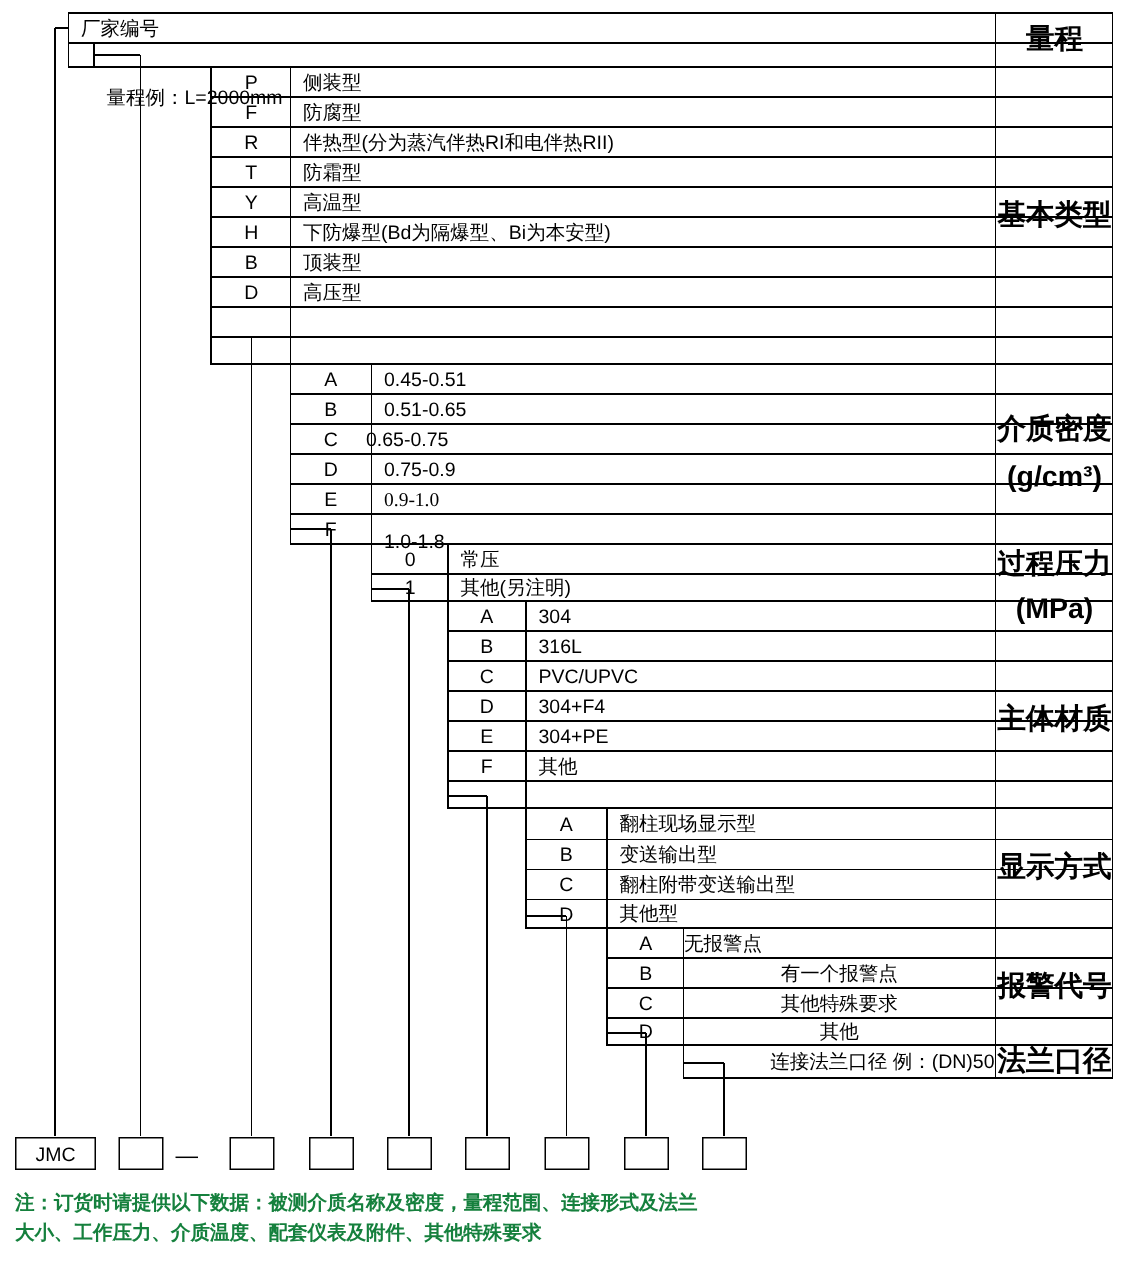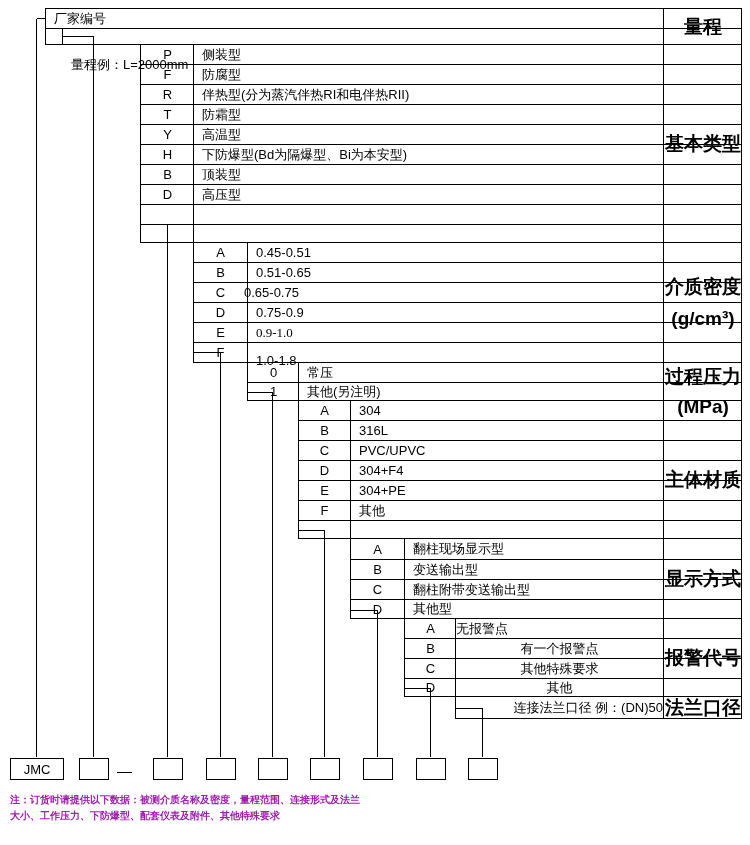--- a/index.html
+++ b/index.html
@@ -51,23 +51,23 @@
     position:absolute;
     font-size:15px;
     color:#000;
     line-height:1;
   }
   .note{
     position:absolute;
     left:10px;
     top:792px;
     width:735px;
-    color:#a21caf;
+    color:#15803d;
     font-weight:bold;
-    font-size:10px;
+    font-size:13px;
     line-height:1.55;
   }
   svg.lines{position:absolute;left:0;top:0;width:750px;height:845px;pointer-events:none;}
 </style>
 </head>
 <body>
 
 <div id="diagram">
 
   <svg class="lines">
@@ -428,16 +428,16 @@
   </div>
   <div class="bottombox" style="left:416px;top:758px;width:30px;height:22px;">
     <span></span>
   </div>
   <div class="bottombox" style="left:468px;top:758px;width:30px;height:22px;">
     <span></span>
   </div>
 
   <div class="note">
     <div>注：订货时请提供以下数据：被测介质名称及密度，量程范围、连接形式及法兰</div>
-    <div>大小、工作压力、下防爆型、配套仪表及附件、其他特殊要求</div>
+    <div>大小、工作压力、介质温度、配套仪表及附件、其他特殊要求</div>
   </div>
 
 </div>
 
 </body></html>

